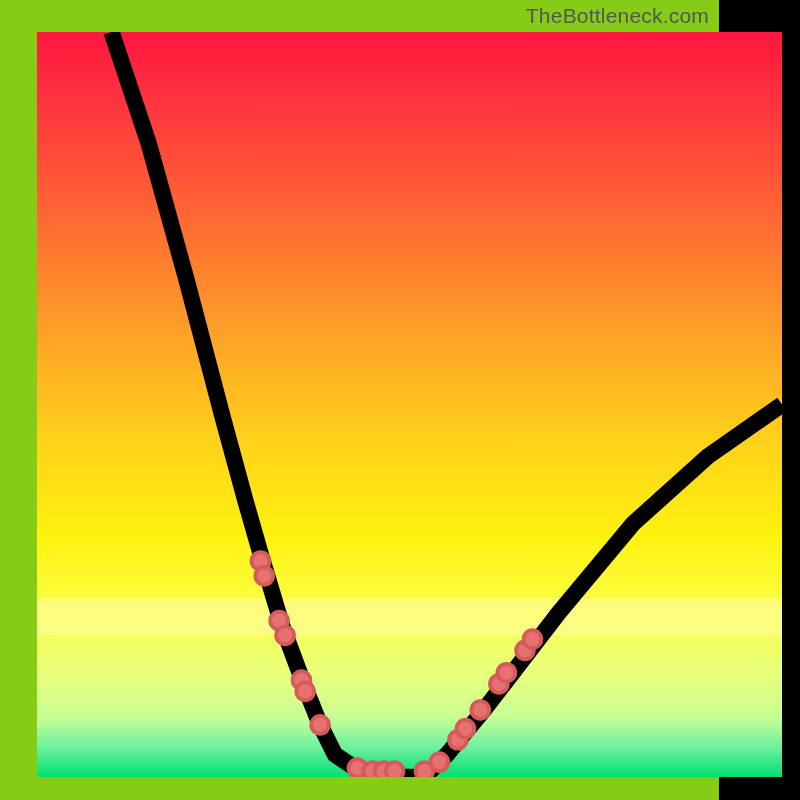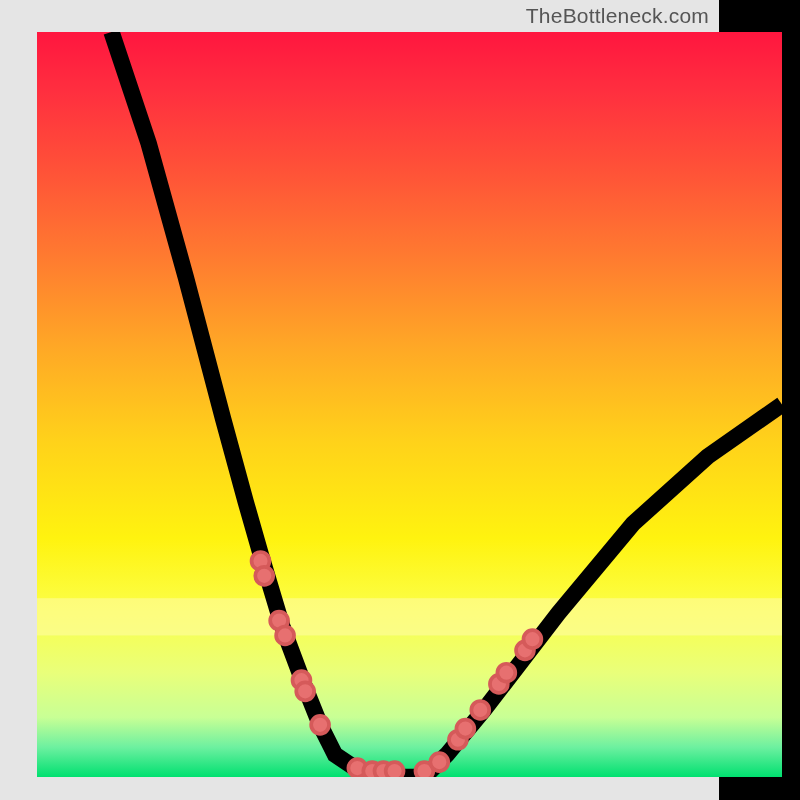--- a/index.html
+++ b/index.html
@@ -8,21 +8,21 @@
     width: 800px;
     height: 800px;
     overflow: hidden;
     background: #000;
     font-family: Arial, Helvetica, sans-serif;
   }
   .frame {
     position: relative;
     width: 719px;
     height: 800px;
-    background: #e5e5e5;
+    background: #84cc16;
   }
   .watermark {
     position: absolute;
     top: 4px;
     right: 10px;
     color: #555;
     font-size: 21px;
     font-weight: 500;
     letter-spacing: 0.2px;
     z-index: 5;

